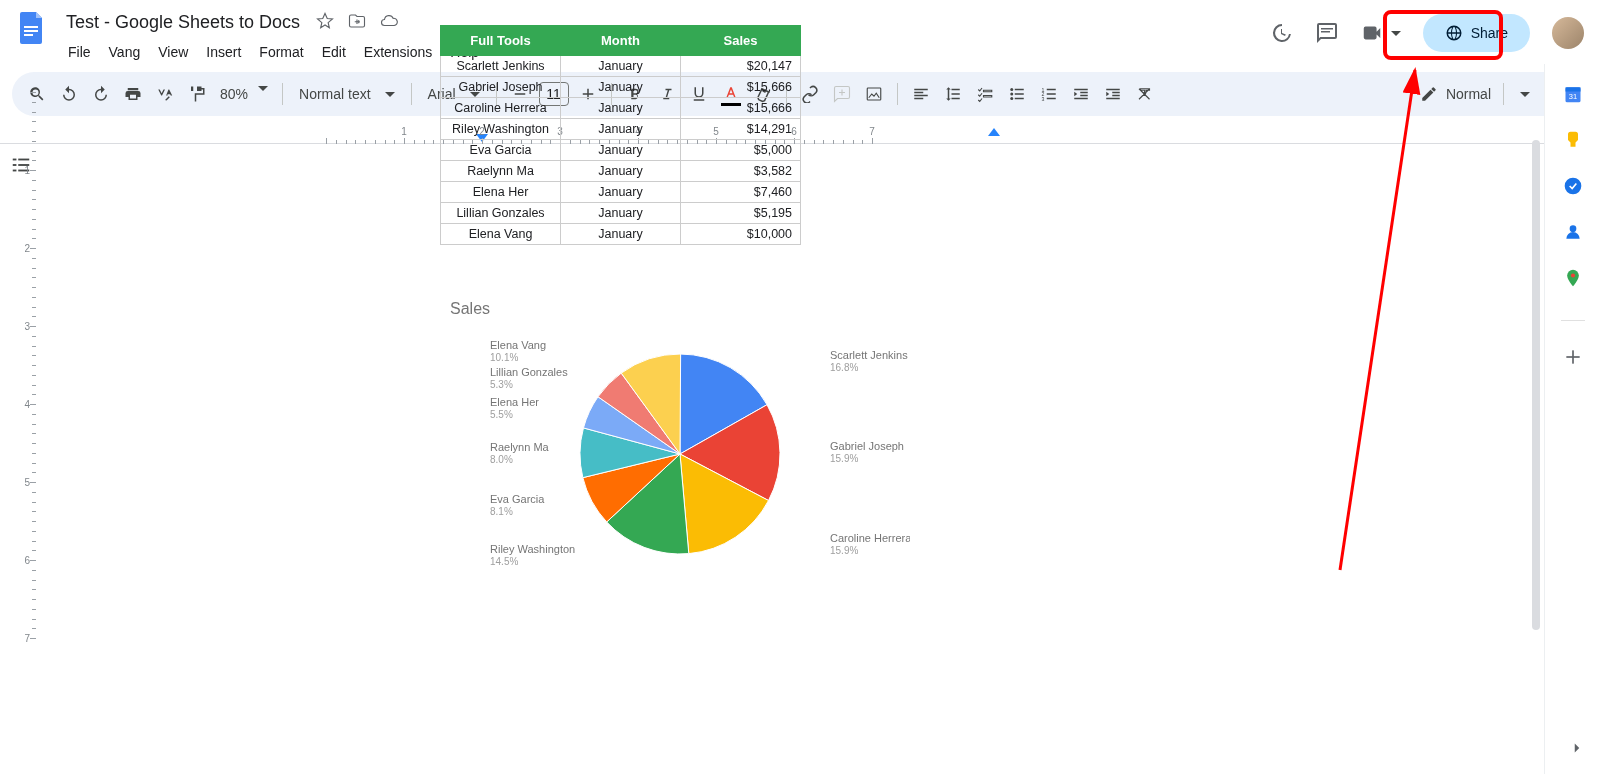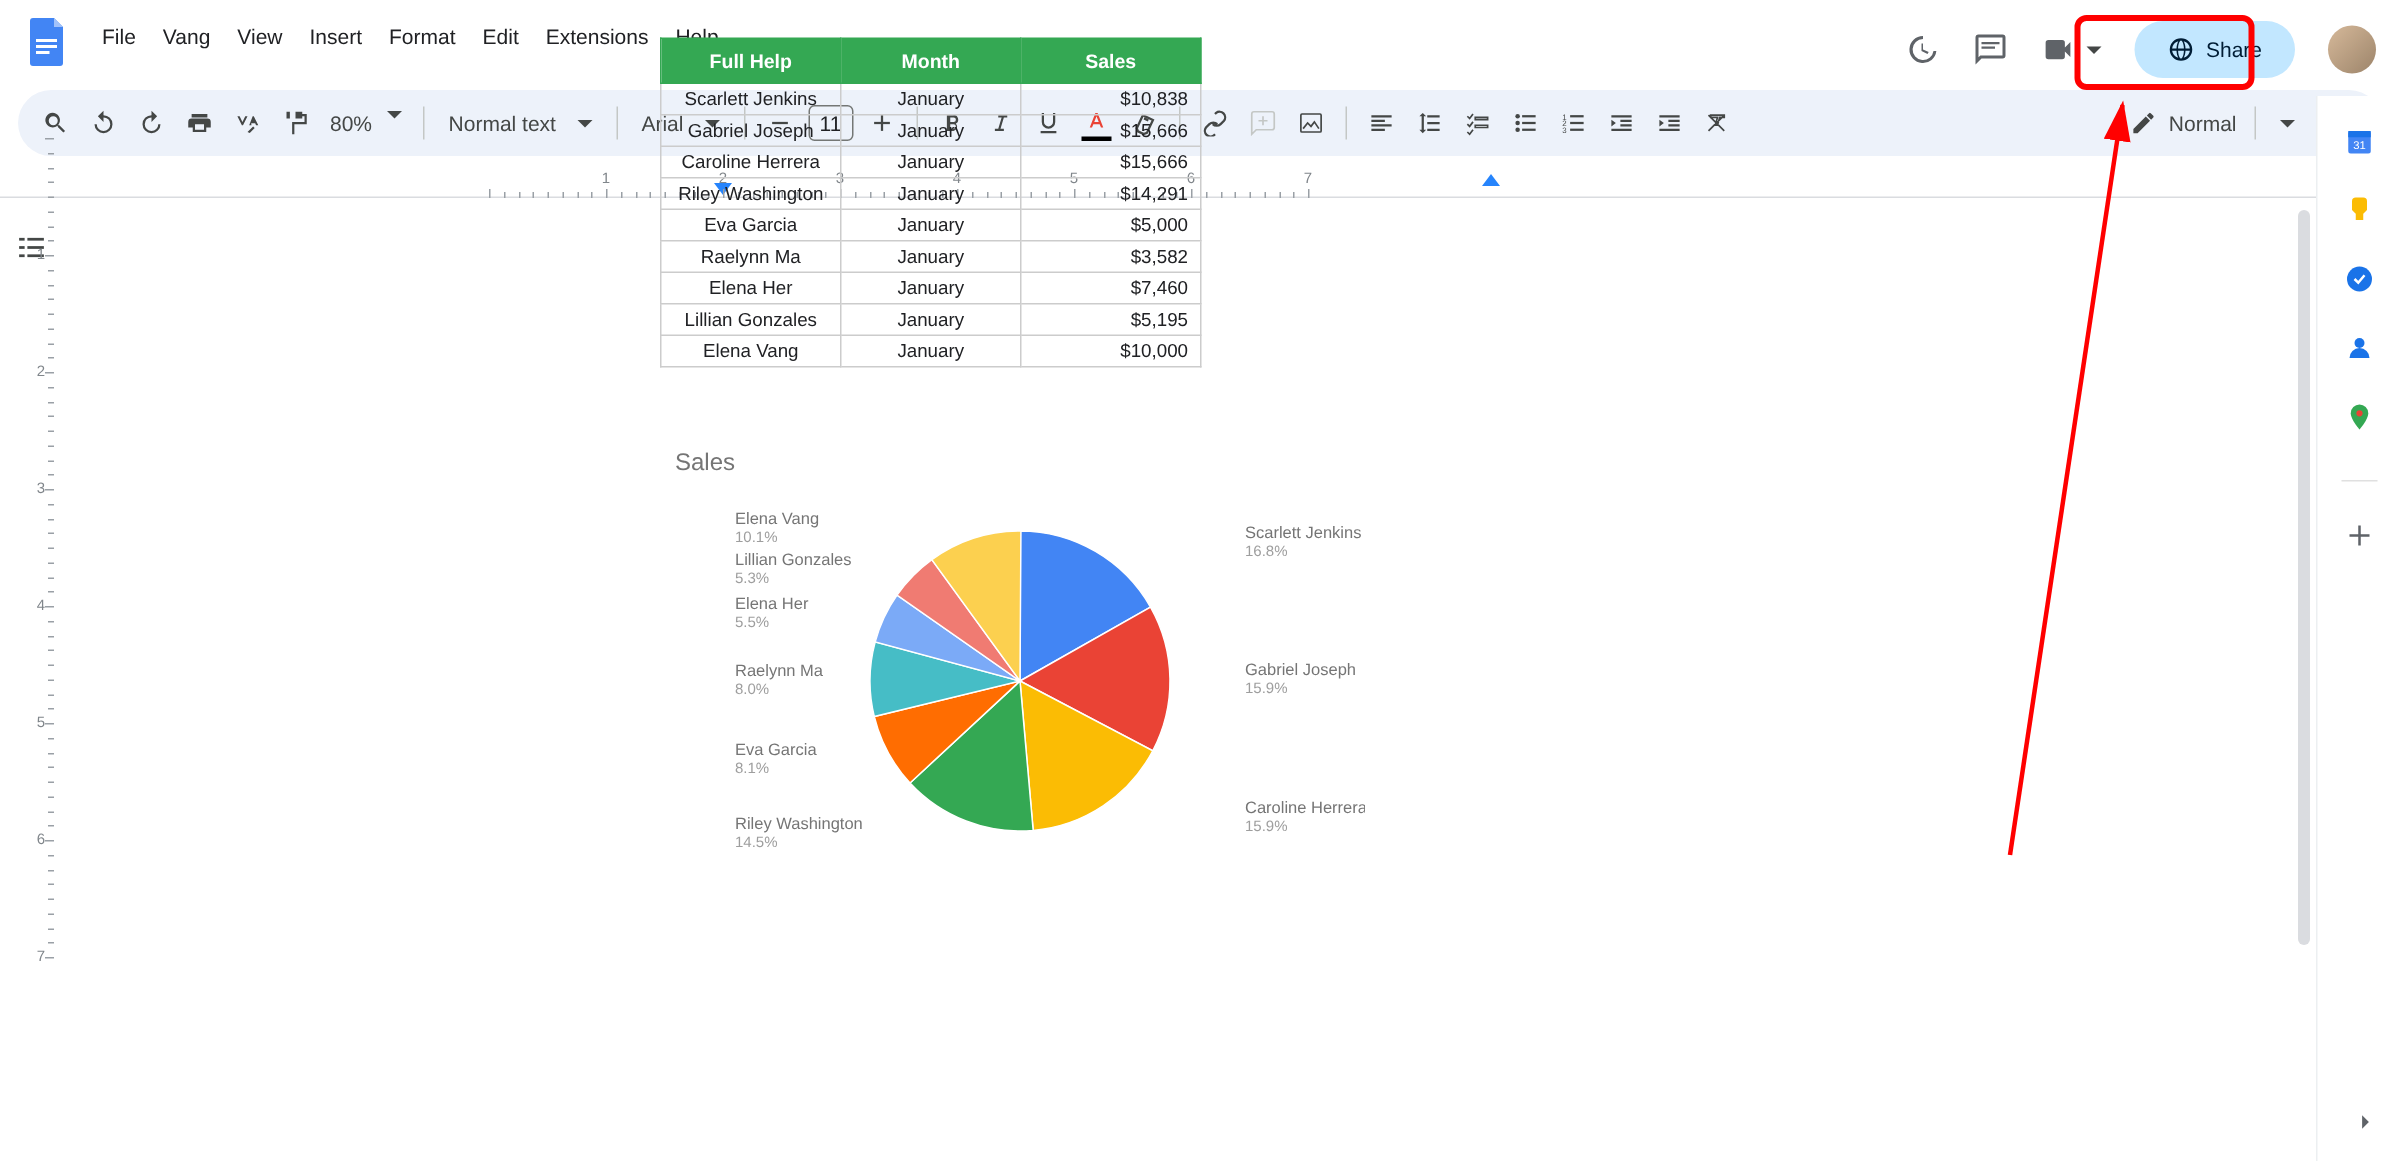--- a/index.html
+++ b/index.html
@@ -112,20 +112,35 @@
   <div class="logo">
     <svg viewBox="0 0 36 36">
         <path d="M8 2h14l6 6v24a2 2 0 0 1-2 2H8a2 2 0 0 1-2-2V4a2 2 0 0 1 2-2z" fill="#4285f4"></path>
         <path d="M22 2l6 6h-6z" fill="#a1c2fa"></path>
         <rect x="10" y="16" width="14" height="2" fill="#fff"></rect>
         <rect x="10" y="20" width="14" height="2" fill="#fff"></rect>
         <rect x="10" y="24" width="9" height="2" fill="#fff"></rect>
       </svg>
   </div>
   <div class="title-area">
+    <div class="title-row">
+      <span class="doc-title">Test - Google Sheets to Docs</span>
+      <div class="title-icons">
+        <span><svg class="ic" viewBox="0 0 24 24">
+              <path d="M12 17.3 6.2 21l1.6-6.8L2 9.3l7-.6L12 2l3 6.7 7 .6-5.8 4.9L17.8 21z" fill="none" stroke="#5f6368" stroke-width="1.5"></path>
+            </svg></span>
+        <span><svg class="ic" viewBox="0 0 24 24">
+              <path d="M10 4H4a2 2 0 0 0-2 2v12a2 2 0 0 0 2 2h16a2 2 0 0 0 2-2V8a2 2 0 0 0-2-2h-8l-2-2z" fill="none" stroke="#5f6368" stroke-width="1.5"></path>
+              <path d="M12 10v6m-3-3h6m-1-2 1 2-1 2" fill="none" stroke="#5f6368" stroke-width="1.5"></path>
+            </svg></span>
+        <span><svg class="ic" viewBox="0 0 24 24">
+              <path d="M19 18H6a4 4 0 0 1 0-8 6 6 0 0 1 11.5-1.5A4.5 4.5 0 0 1 19 18z" fill="none" stroke="#5f6368" stroke-width="1.5"></path>
+            </svg></span>
+      </div>
+    </div>
     <div class="menu-row" id="menu-row">
         <div class="menu-item">File</div>
         <div class="menu-item">Vang</div>
         <div class="menu-item">View</div>
         <div class="menu-item">Insert</div>
         <div class="menu-item">Format</div>
         <div class="menu-item">Edit</div>
         <div class="menu-item">Extensions</div>
         <div class="menu-item">Help</div>
       </div>
@@ -486,30 +501,30 @@
       <div class="tick s" style="top: 488.25px;"></div>
       <div class="tick m" style="top: 498px;"></div>
     </div>
   <div class="canvas">
   </div>
 </div>
 
 <table class="data-table">
   <thead>
       <tr id="thead-row">
-        <th style="width: 120px;">Full Help</th>
+        <th style="width: 120px;">Full Tools</th>
         <th style="width: 120px;">Month</th>
         <th style="width: 120px;">Sales</th>
       </tr>
     </thead>
   <tbody id="tbody">
       <tr>
         <td class="name">Scarlett Jenkins</td>
         <td class="month">January</td>
-        <td class="sales">$10,838</td>
+        <td class="sales">$20,147</td>
       </tr>
       <tr>
         <td class="name">Gabriel Joseph</td>
         <td class="month">January</td>
         <td class="sales">$15,666</td>
       </tr>
       <tr>
         <td class="name">Caroline Herrera</td>
         <td class="month">January</td>
         <td class="sales">$15,666</td>

